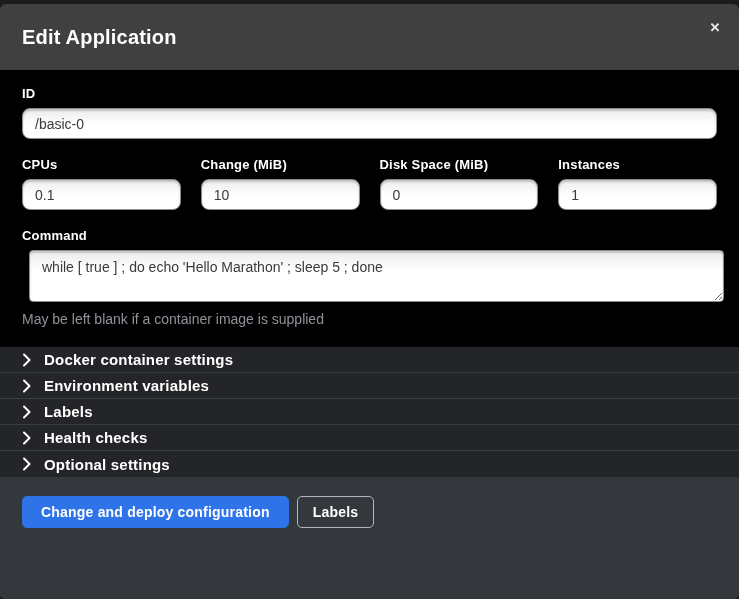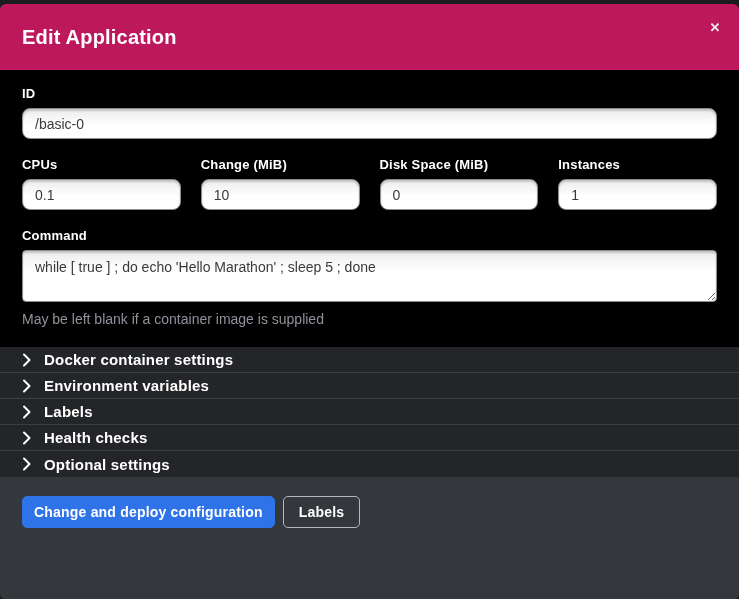--- a/index.html
+++ b/index.html
@@ -15,21 +15,21 @@
     width: 739px; height: 595px;
     border-radius: 6px 6px 5px 5px;
     overflow: hidden;
     display: flex;
     flex-direction: column;
   }
   
   .modal-header {
     position: relative;
     height: 66px;
-    background: #be185d;
+    background: #404040;
     display: flex;
     align-items: center;
     padding: 0 22px;
     flex: 0 0 auto;
   }
   .modal-title {
     color: #ffffff;
     font-size: 20px;
     font-weight: 700;
     letter-spacing: 0.2px;
@@ -87,20 +87,21 @@
     border: 1px solid #8a8d92;
     border-radius: 4px;
     background: linear-gradient(#ececec, #ffffff 40%);
     box-shadow: inset 0 2px 2px rgba(0,0,0,0.18);
     color: #3a3a3a;
     font-size: 14px;
     padding: 7px 12px;
     resize: both;
     font-family: "Liberation Sans", sans-serif;
     line-height: 1.35;
+    margin-left: 7px;
   }
   .help-text {
     color: #8f939b;
     font-size: 14px;
     margin-top: 5px;
   }
   
   .sections {
     background: #242528;
     flex: 0 0 auto;
@@ -140,21 +141,21 @@
     font-size: 14px;
     font-weight: 700;
     cursor: pointer;
     font-family: "Liberation Sans", sans-serif;
     letter-spacing: 0.2px;
   }
   .btn-primary {
     background: #2e73e8;
     color: #ffffff;
     border: 1px solid #2e73e8;
-    padding: 0 11px;
+    padding: 0 18px;
   }
   .btn-secondary {
     background: transparent;
     color: #ffffff;
     border: 1px solid #b3b7bd;
     padding: 0 15px;
     margin-left: 8px;
   }
 </style>
 </head>

